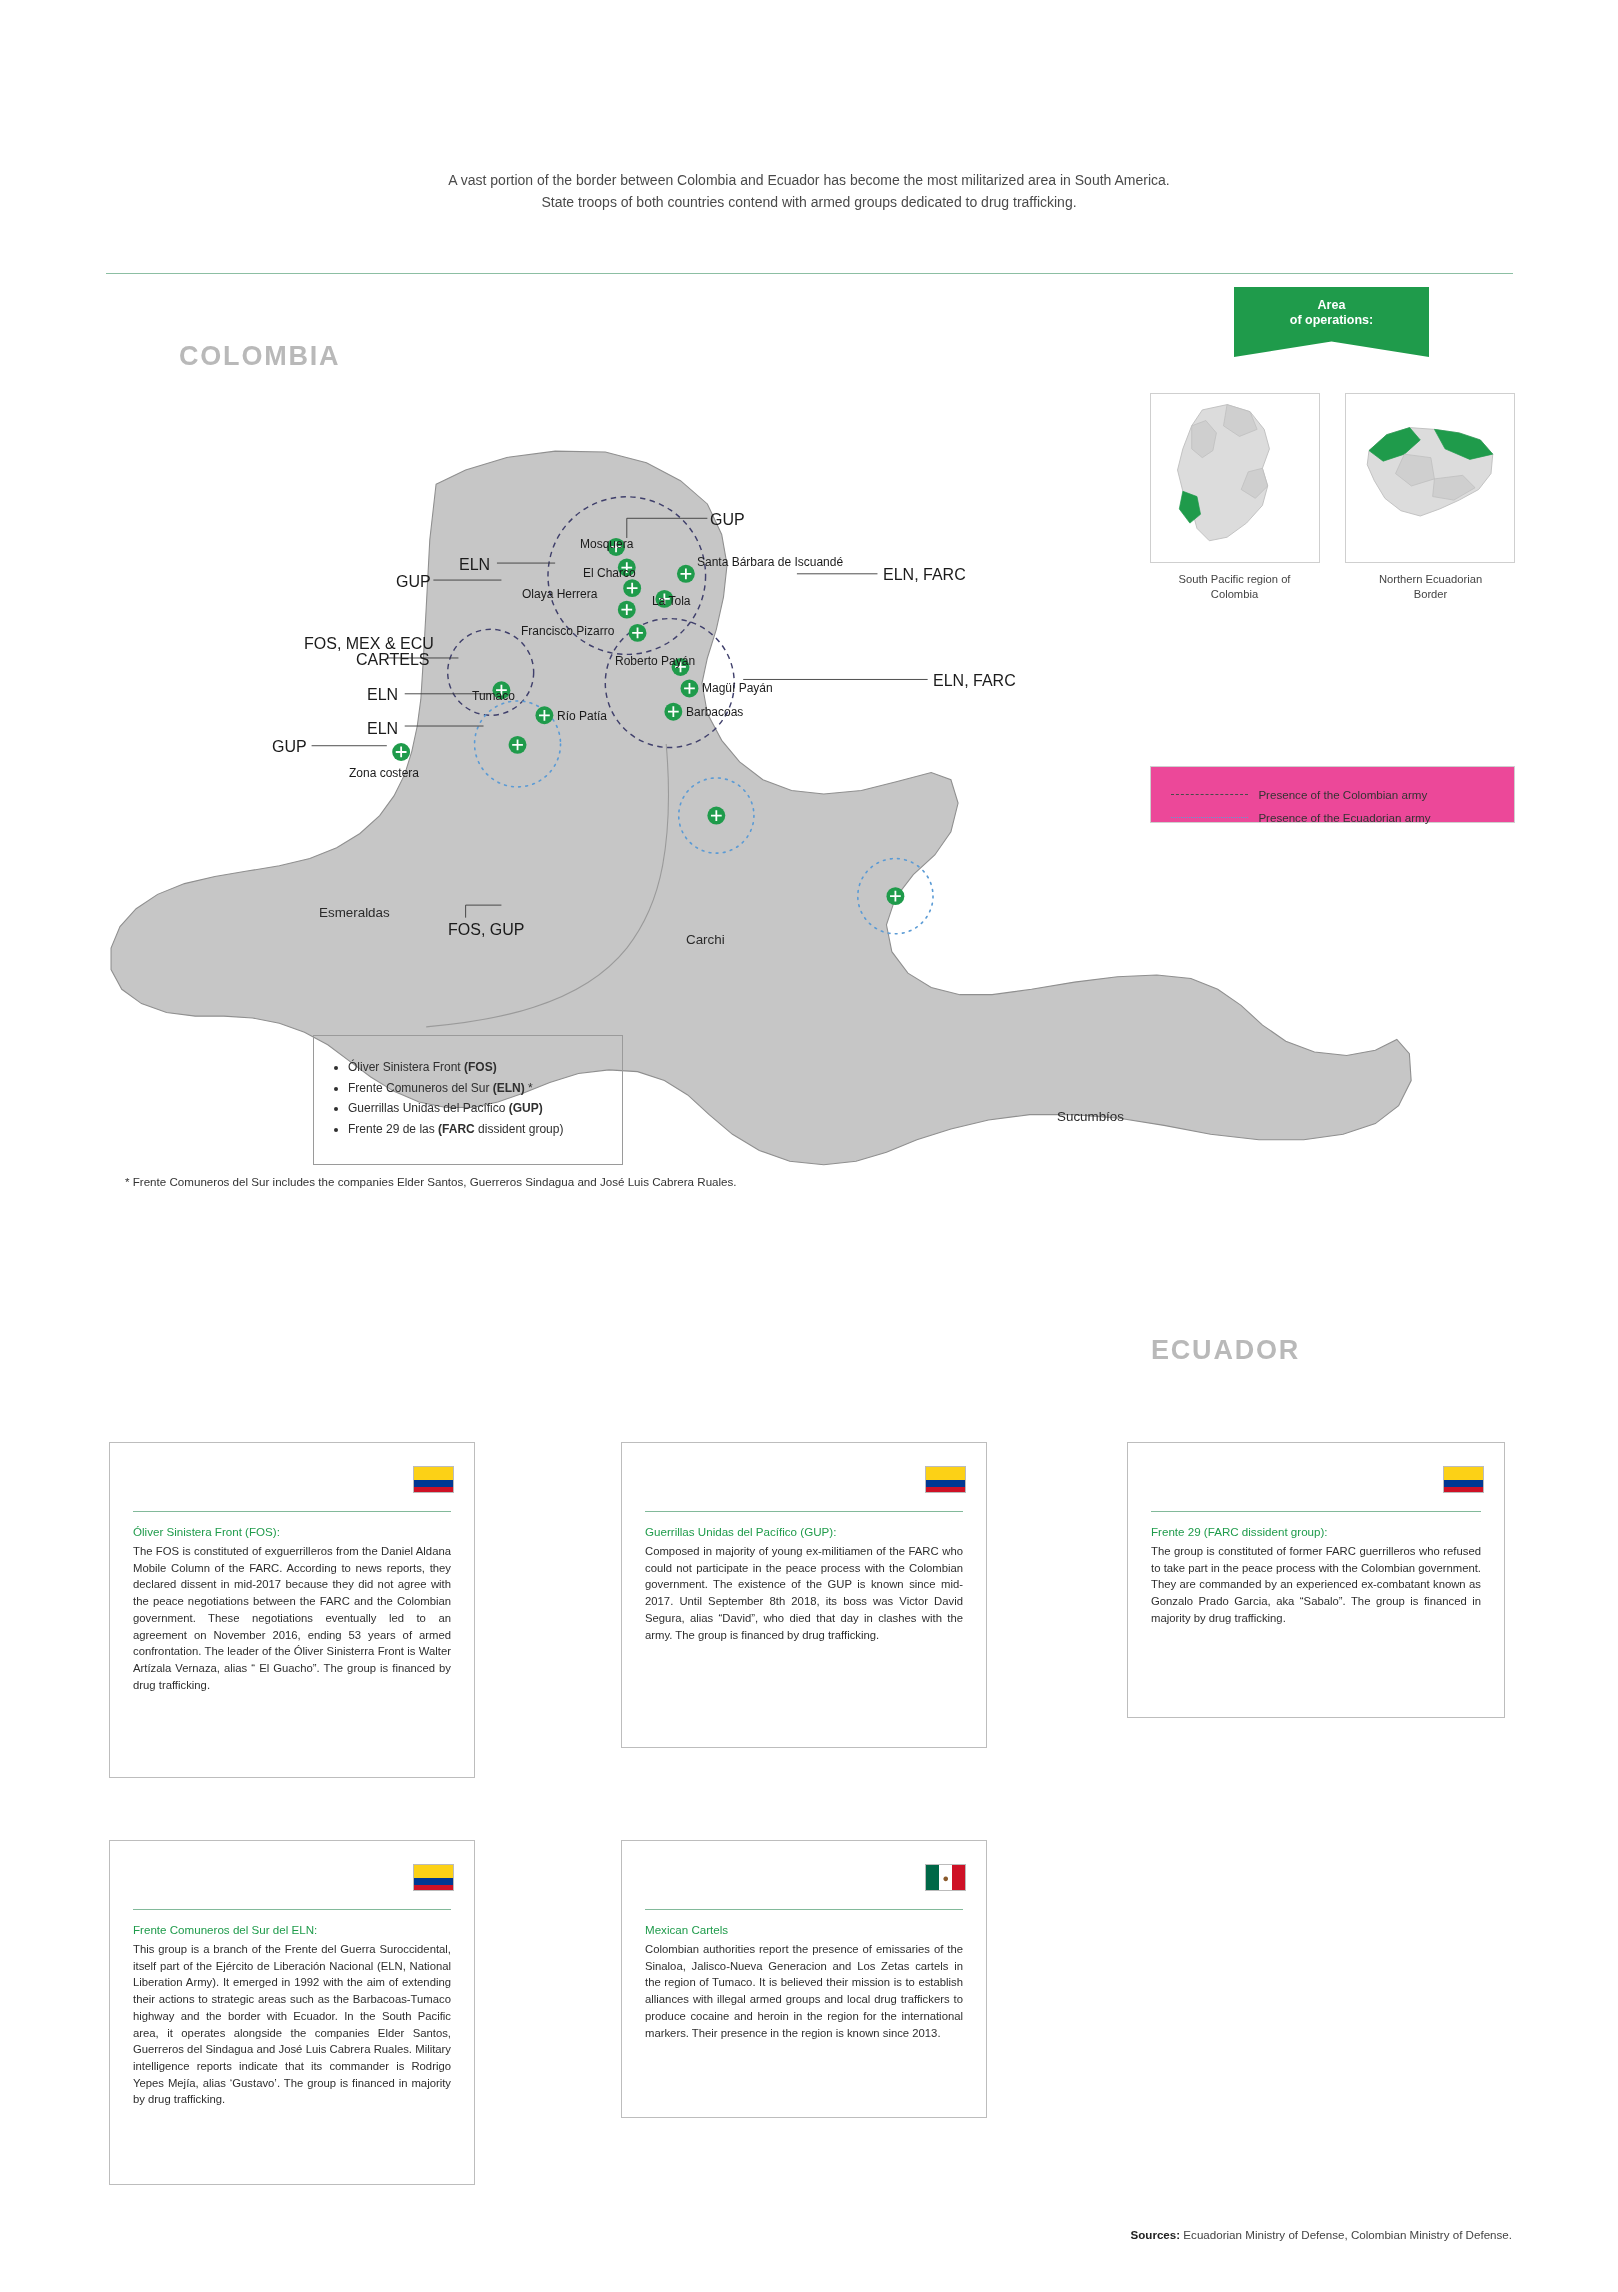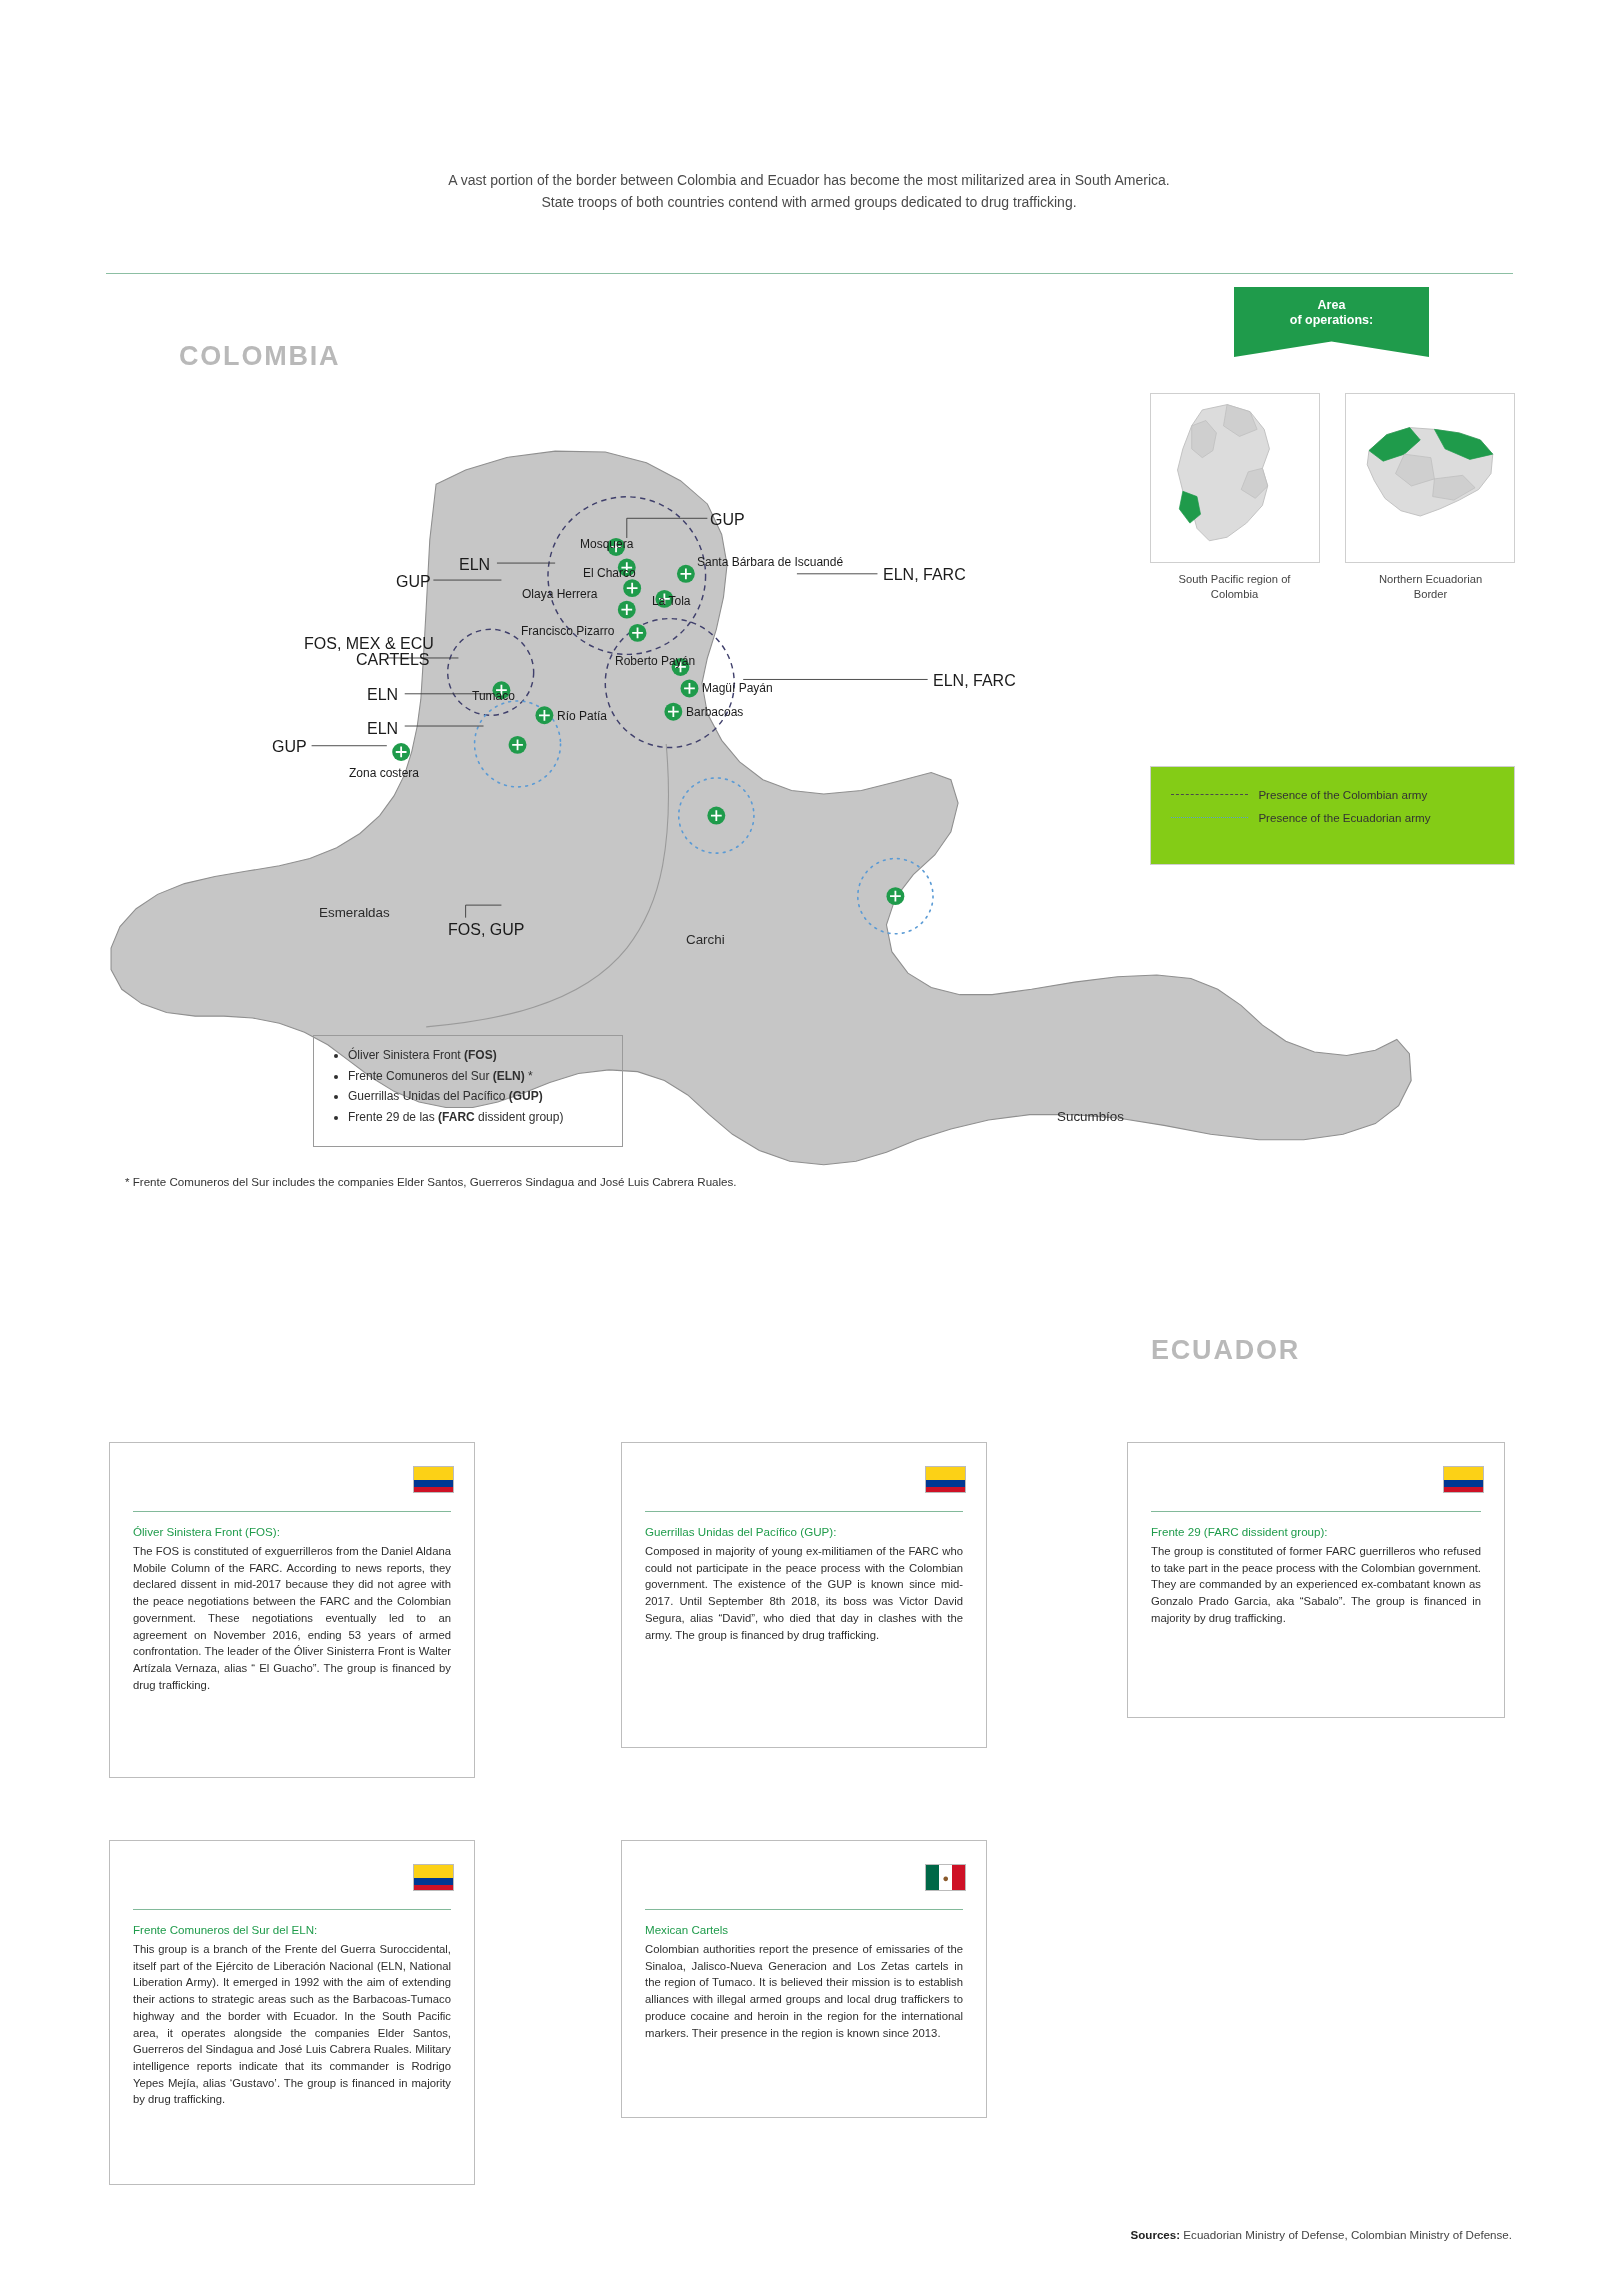--- a/index.html
+++ b/index.html
@@ -80,37 +80,37 @@
     font-size: 11.2px;
     line-height: 1.3;
     color: #444;
   }
   #cap-col { left: 1145px; top: 294px; }
   #cap-ecu { left: 1341px; top: 294px; }
 
   
   .legend {
     position: absolute; left: 1150px; top: 488px;
-    width: 365px; height: 99px;
+    width: 365px; height: 57px;
     border: 0.9px solid #cfcfcf;
-    background: #84cc16;
+    background: #ec4899;
     padding: 16px 0 0 19.7px;
   }
   .legend-row { display: flex; align-items: center; height: 23px; font-size: 11.6px; color: #333; }
   .legend-dash { width: 77px; height: 0; margin-right: 10.7px; }
   .dash-col { border-top: 1.3px dashed #4a4a4a; }
   .dash-ecu { border-top: 1.4px dotted #5b9bd5; }
 
   
   .groups-box {
     position: absolute; left: 313px; top: 757px;
-    width: 310px; height: 112px;
+    width: 310px; height: 130px;
     border: 0.9px solid #9a9a9a;
     background: rgba(255,255,255,0.0);
-    padding: 9px 0 0 16px;
+    padding: 21px 0 0 16px;
   }
   .groups-box ul { margin: 0; padding-left: 18px; }
   .groups-box li { font-size: 12px; line-height: 1.72; color: #2f2f2f; }
   .footnote {
     position: absolute; left: 125px; top: 897px;
     font-size: 11.6px; color: #333;
   }
 
   
   #map-svg { position: absolute; left: 0; top: 0; width: 1618px; height: 1102px; }

